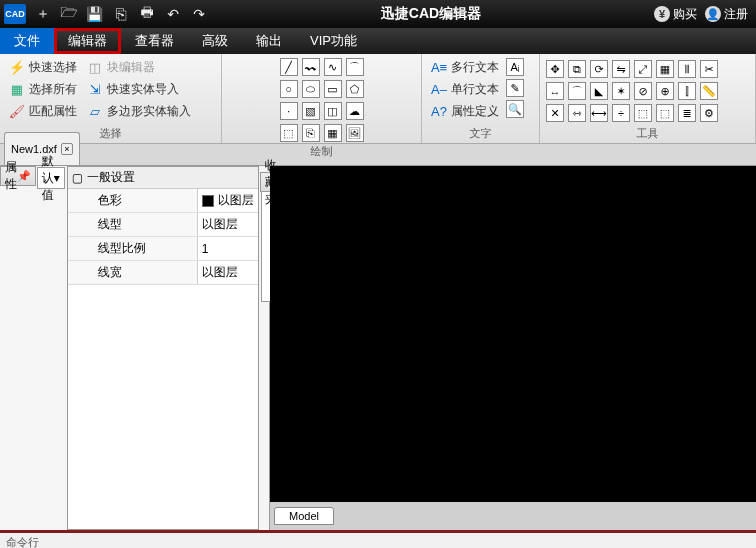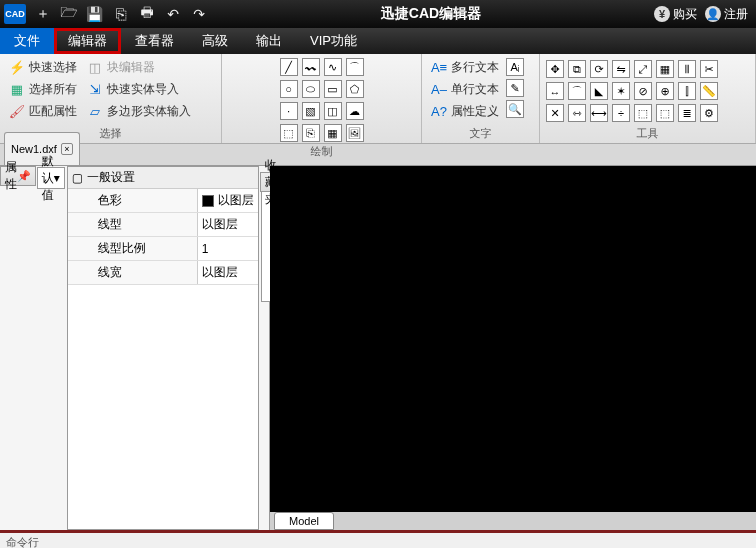--- a/index.html
+++ b/index.html
@@ -52,21 +52,21 @@
   .color-swatch { width: 12px; height: 12px; background: #000; border: 1px solid #666; }
   
   .fav-panel { margin-top: 6px; }
   .fav-header-cols { display: flex; background: #eee; border: 1px solid #999; margin: 0 1px; font-size: 12px; }
   .fav-col { padding: 3px 6px; }
   .fav-col:first-child { width: 130px; border-right: 1px solid #ccc; }
   .fav-body { height: 110px; background: #fff; border: 1px solid #999; border-top: none; margin: 0 1px; }
   
   .canvas-area { flex: 1; display: flex; flex-direction: column; background: #888; }
   .canvas { flex: 1; background: #000; }
-  .model-tabs { height: 18px; background: #d0d0d0; display: flex; align-items: center; padding-left: 4px; }
+  .model-tabs { height: 28px; background: #d0d0d0; display: flex; align-items: center; padding-left: 4px; }
   .model-tab { background: #fff; border: 1px solid #888; padding: 2px 14px; font-size: 11px; border-radius: 3px 3px 0 0; cursor: pointer; }
   
   
   .cmd-bar { height: 18px; background: #f0f0f0; border-top: 3px solid #7f1d1d; padding: 2px 6px; font-size: 11px; color: #555; }
 </style>
 </head>
 <body>
 
 <div class="title-bar">
   <div class="title-left">

